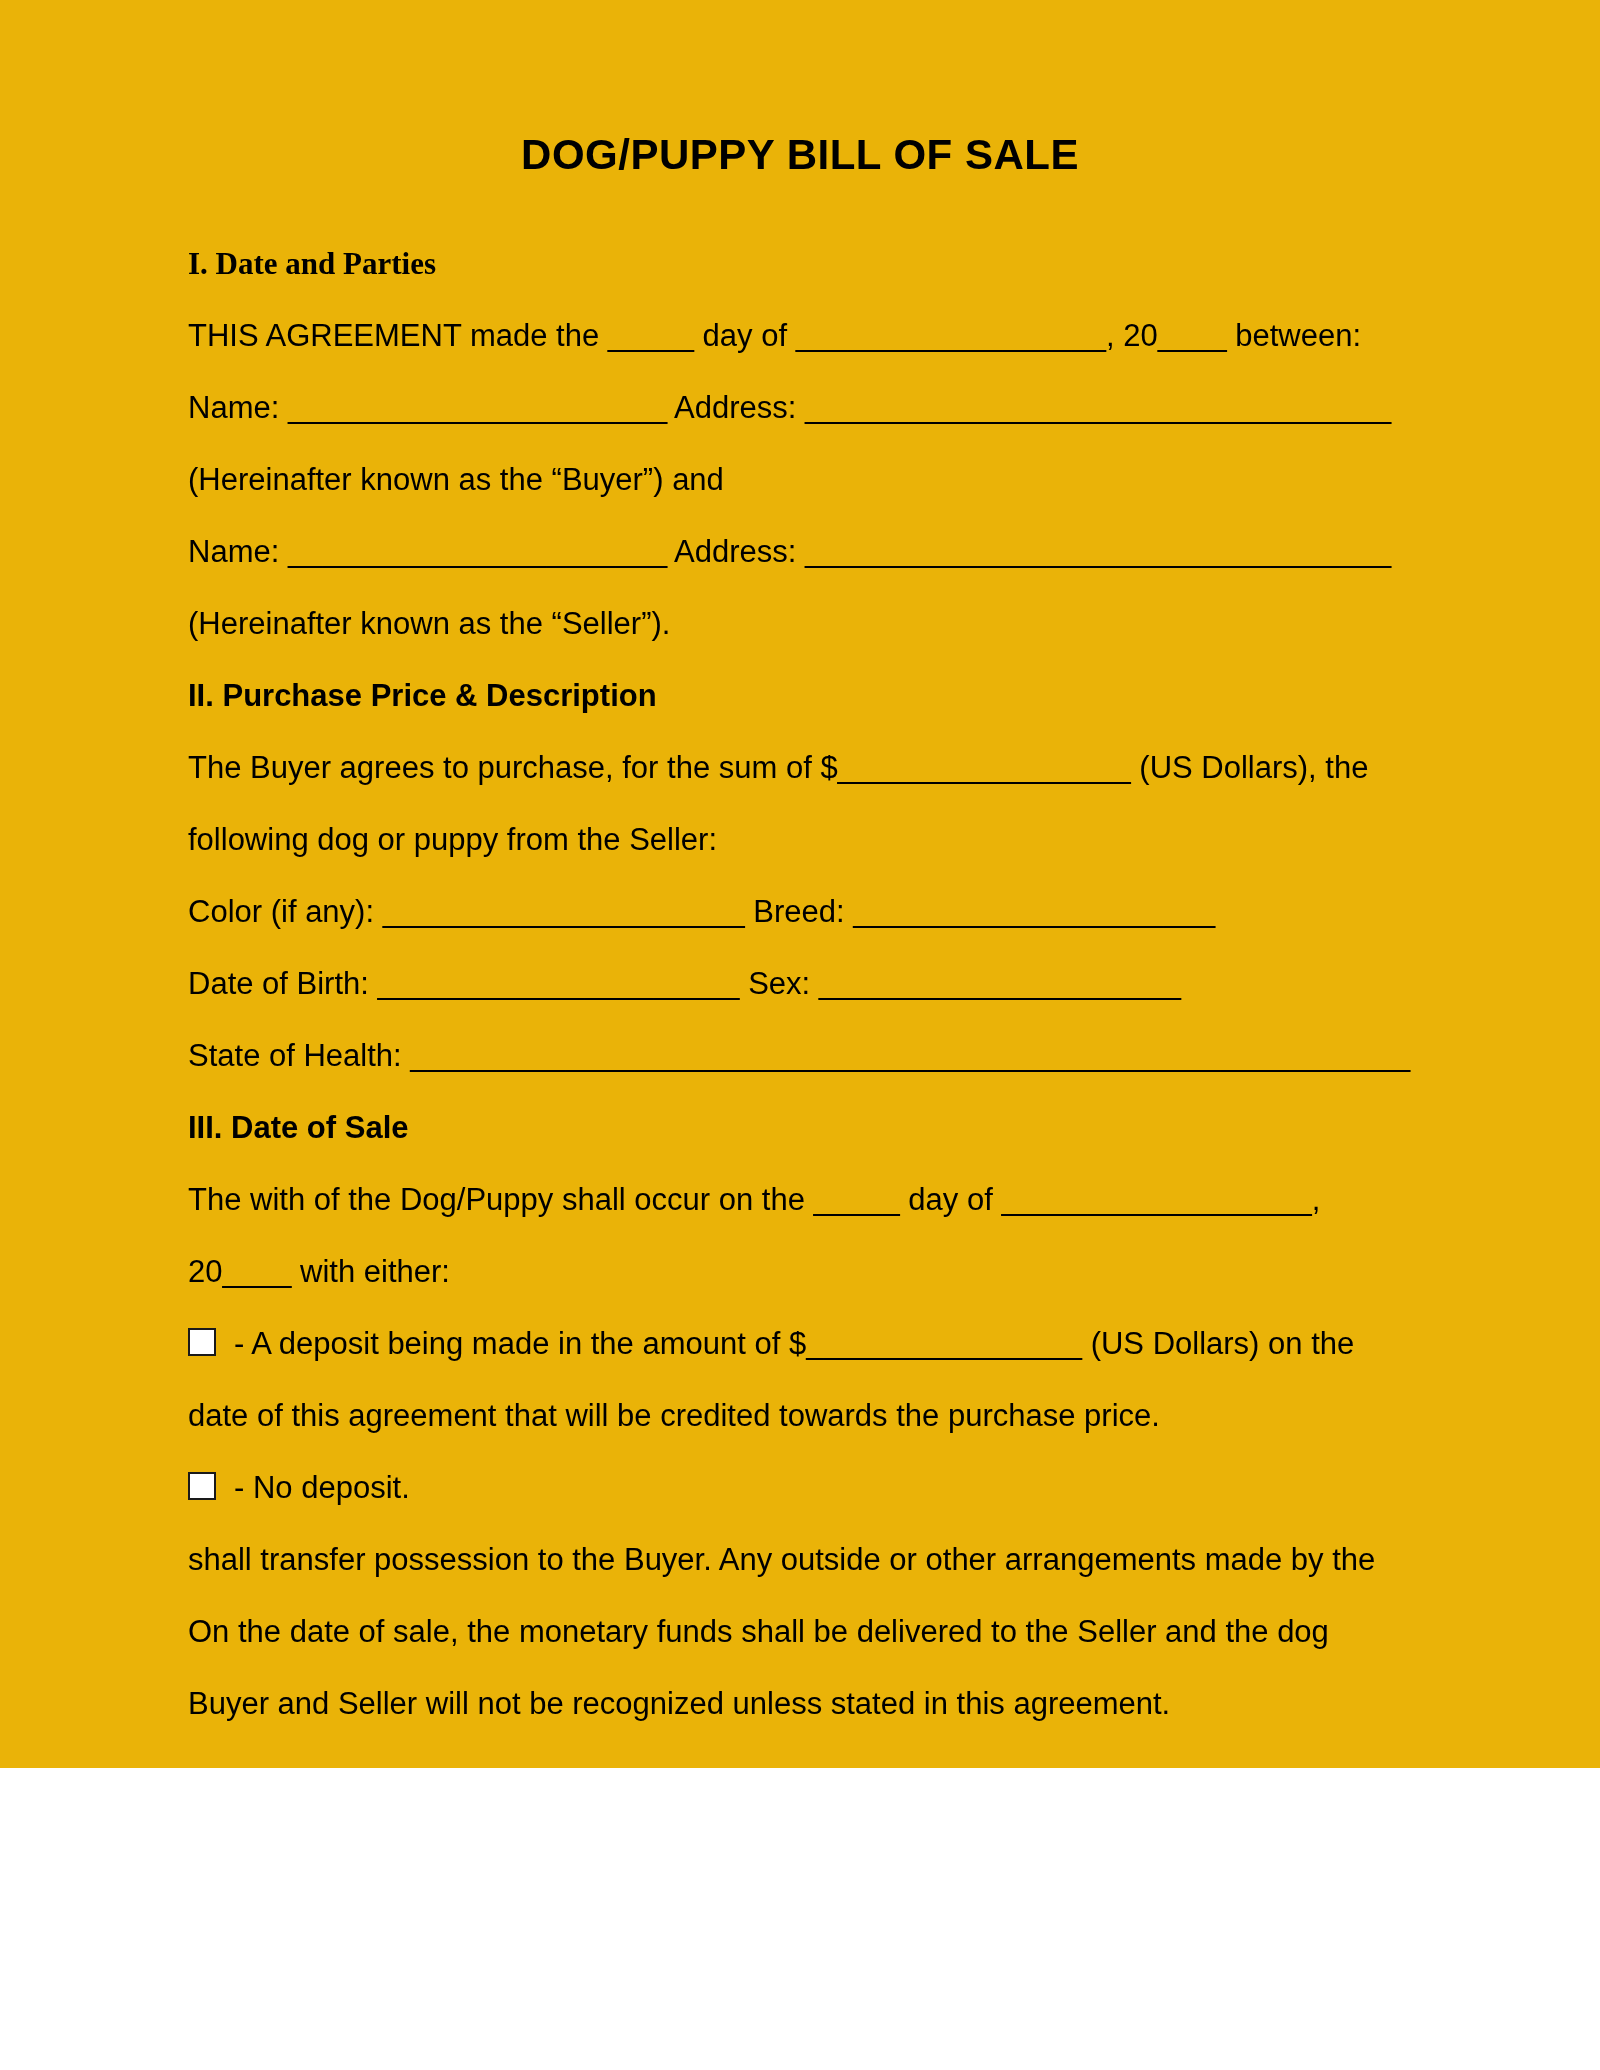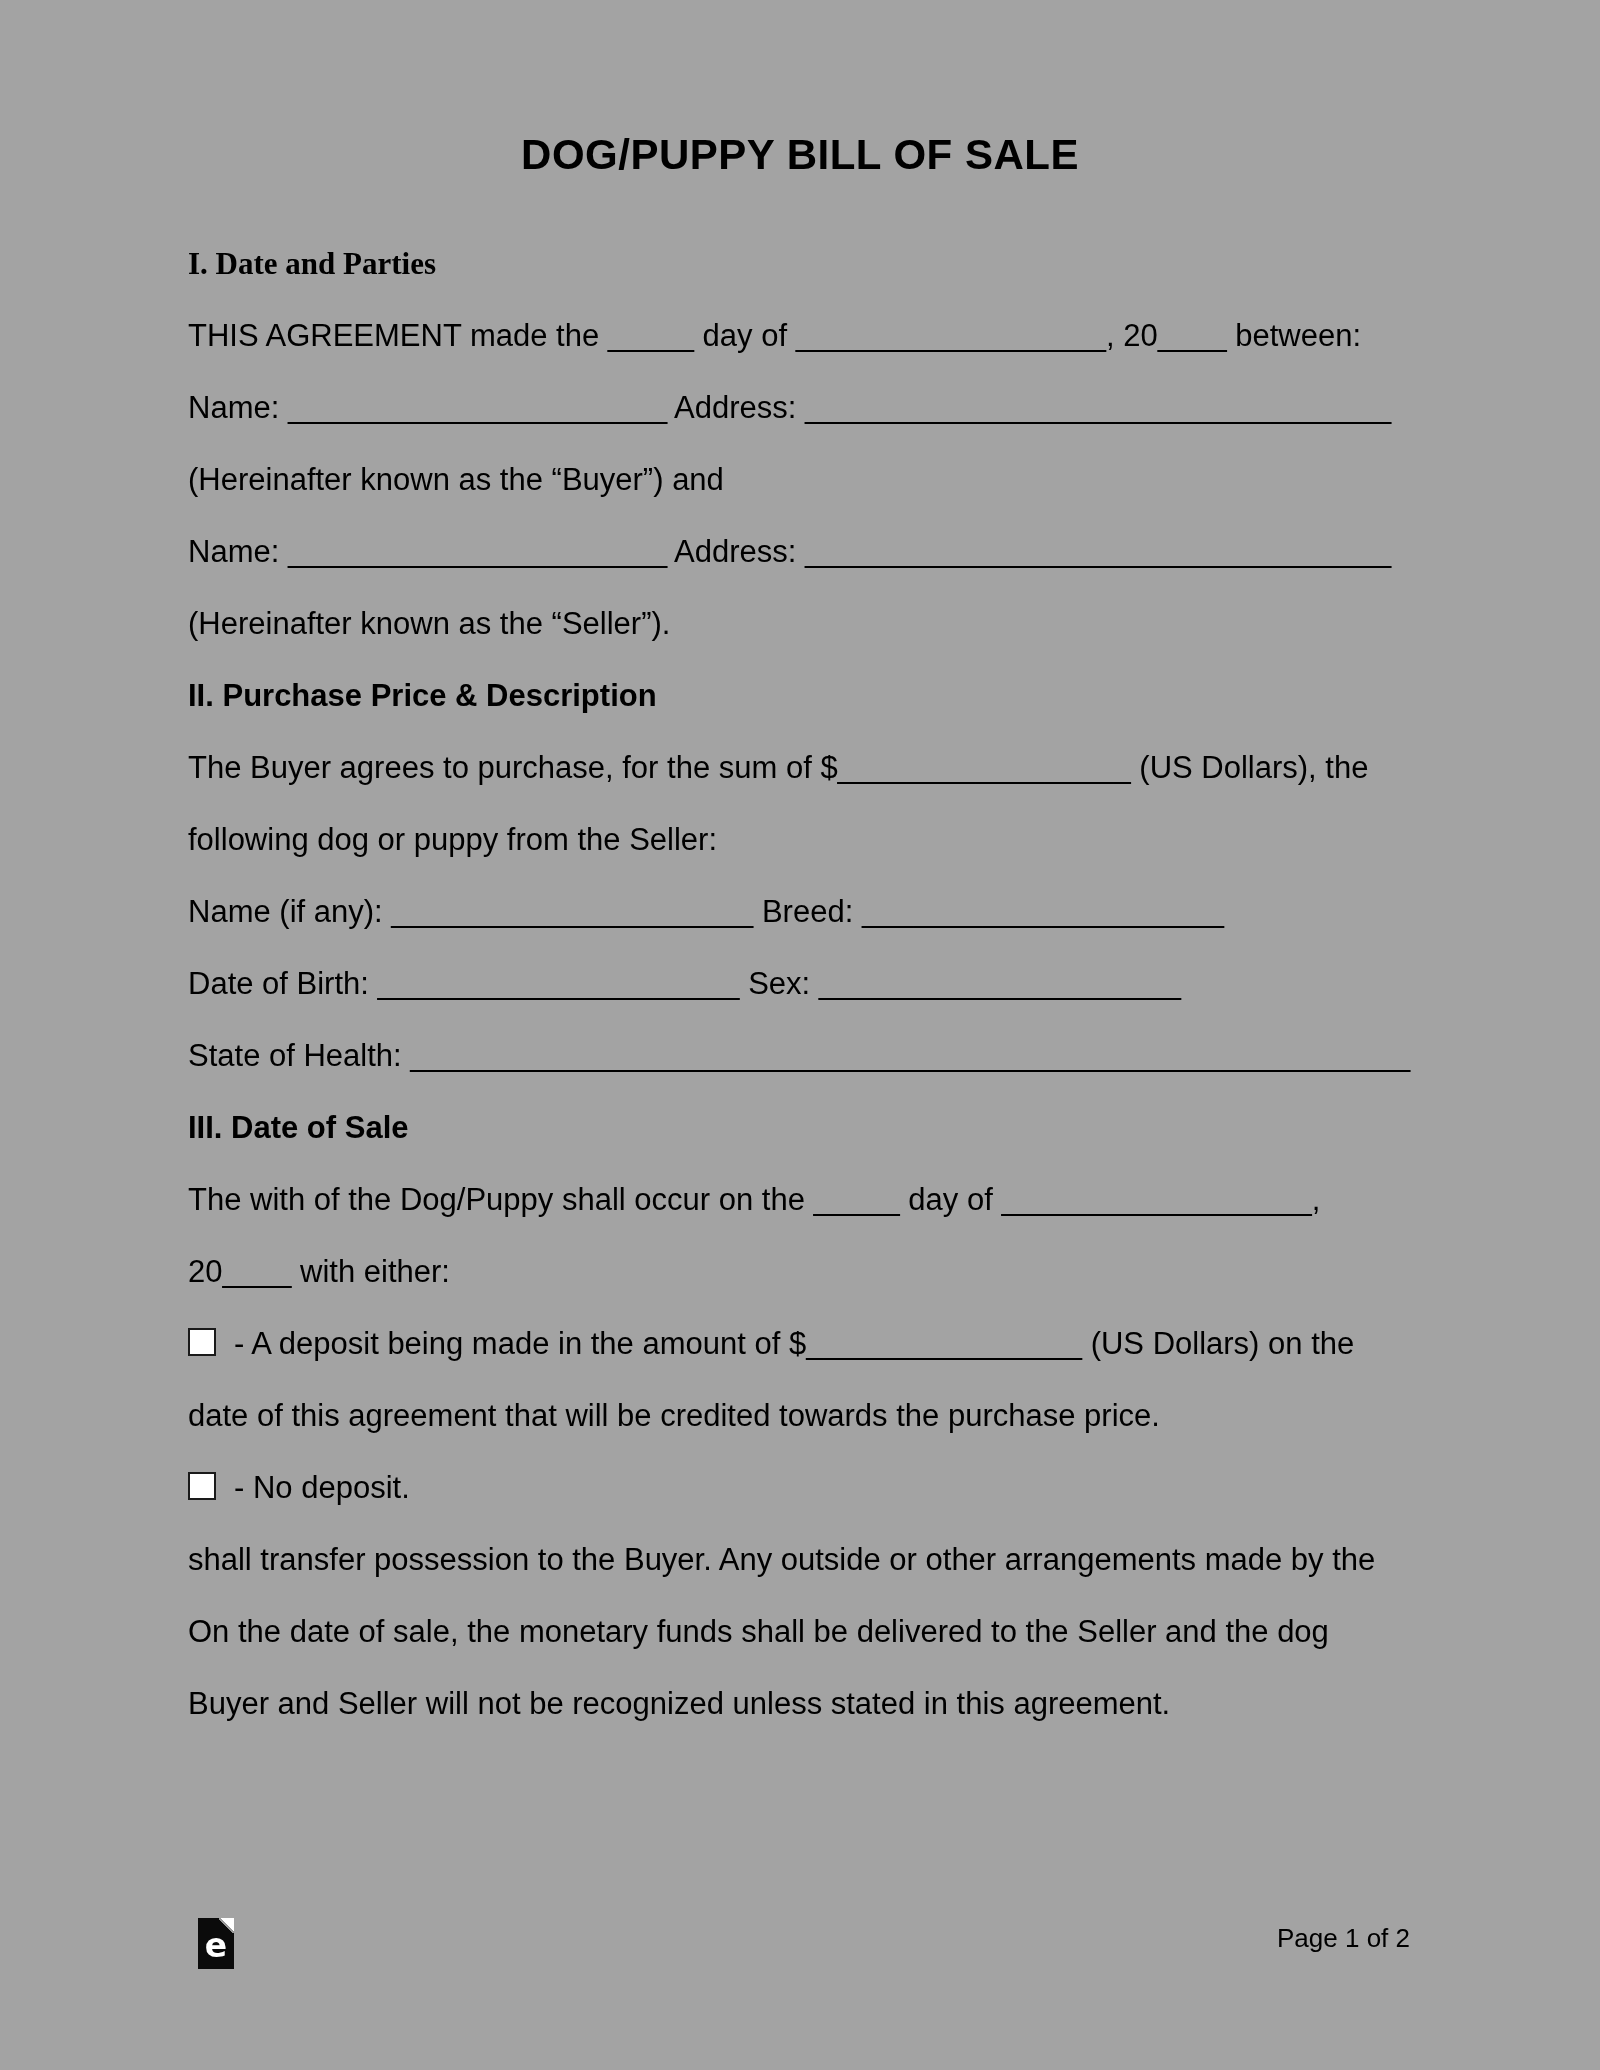--- a/index.html
+++ b/index.html
@@ -3,22 +3,22 @@
 <meta charset="utf-8">
 <style>
   html, body {
     margin: 0;
     padding: 0;
     background: #ffffff;
   }
   .page {
     position: relative;
     width: 1600px;
-    height: 2070px;
-    background: #a3a3a3;
+    height: 1768px;
+    background: #eab308;
     color: #000000;
     font-family: "Liberation Sans", sans-serif;
     overflow: hidden;
   }
   .content {
     position: absolute;
     left: 188px;
     top: 0;
     width: 1224px;
   }
@@ -107,21 +107,21 @@
       <div class="line">Name: ______________________ Address: __________________________________</div>
       <div class="line">(Hereinafter known as the “Buyer”) and</div>
       <div class="line">Name: ______________________ Address: __________________________________</div>
       <div class="line">(Hereinafter known as the “Seller”).</div>
     </section>
 
     <section>
       <div class="line heading">II. Purchase Price &amp; Description</div>
       <div class="line">The Buyer agrees to purchase, for the sum of $_________________ (US Dollars), the</div>
       <div class="line">following dog or puppy from the Seller:</div>
-      <div class="line">Name (if any): _____________________ Breed: _____________________</div>
+      <div class="line">Color (if any): _____________________ Breed: _____________________</div>
       <div class="line">Date of Birth: _____________________ Sex: _____________________</div>
       <div class="line">State of Health: __________________________________________________________</div>
     </section>
 
     <section>
       <div class="line heading">III. Date of Sale</div>
       <div class="line">The with of the Dog/Puppy shall occur on the _____ day of __________________,</div>
       <div class="line">20____ with either:</div>
       <div class="line">
         <span class="checkbox"></span><span>- A deposit being made in the amount of $________________ (US Dollars) on the</span>

